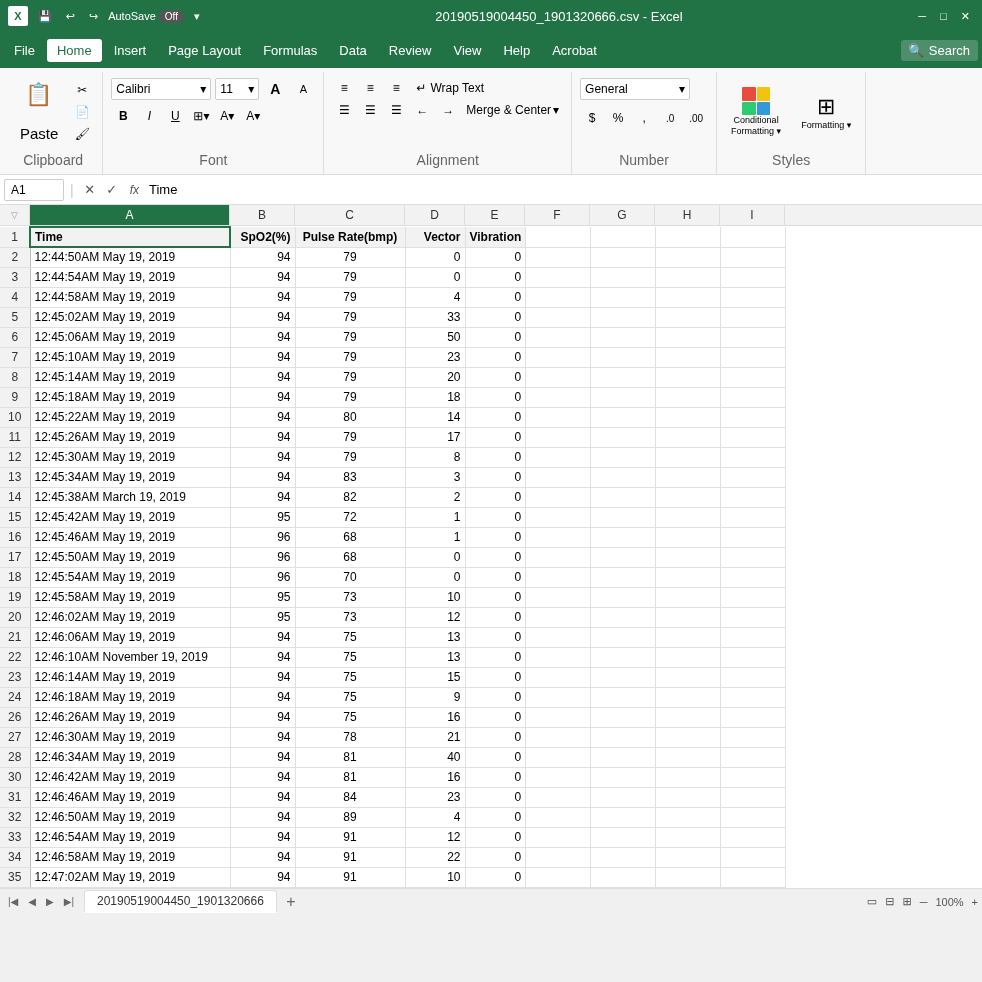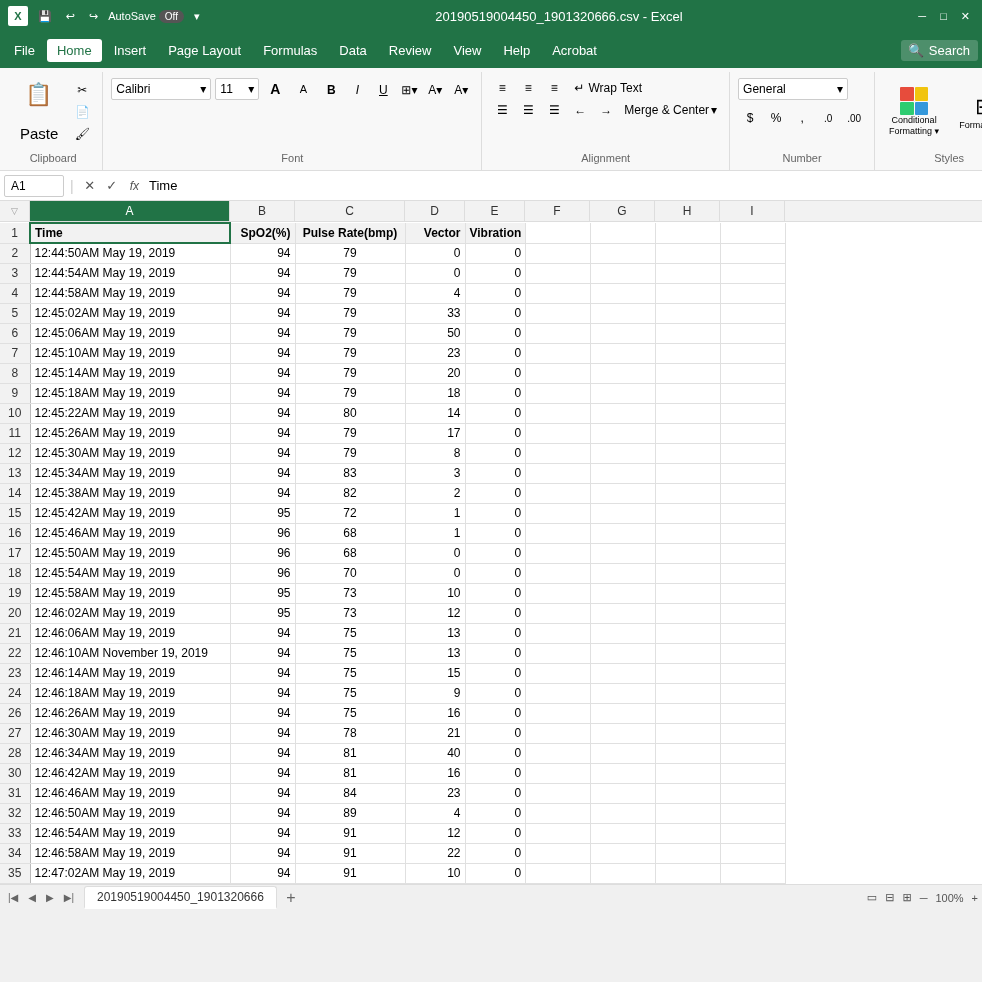--- a/index.html
+++ b/index.html
@@ -74,21 +74,21 @@
       min-width: fit-content;
     }
     .ribbon-section-content {
       display: flex;
       align-items: center;
       gap: 4px;
       flex: 1;
       padding: 4px 0;
     }
     .ribbon-section-label {
-      font-size: 11px;
+      font-size: 14px;
       color: #666;
       padding: 2px 0 4px;
       text-align: center;
     }
 
     .ribbon-btn-sm {
       display: flex;
       align-items: center;
       justify-content: center;
       cursor: pointer;
@@ -379,21 +379,21 @@
       <div style="display:flex;flex-direction:column;gap:2px">
         <div class="ribbon-btn-sm">✂</div>
         <div class="ribbon-btn-sm">📄</div>
         <div class="ribbon-btn-sm">🖌</div>
       </div>
     </div>
     <div class="ribbon-section-label">Clipboard</div>
   </div>
 
   <div class="ribbon-section">
-    <div class="ribbon-section-content" style="flex-direction:row;align-items:flex-start;">
+    <div class="ribbon-section-content" style="flex-direction:column;align-items:flex-start;">
       <div class="font-row">
         <div class="font-dropdown">
           <span>Calibri</span>
           <span>▾</span>
         </div>
         <div class="size-dropdown">
           <span>11</span>
           <span>▾</span>
         </div>
         <div class="ribbon-btn-sm" style="font-size:14px;font-weight:bold;">A</div>
@@ -667,21 +667,21 @@
       <td class="cell-C">83</td>
       <td class="cell-D">3</td>
       <td class="cell-E">0</td>
       <td class="cell-empty"></td>
       <td class="cell-empty"></td>
       <td class="cell-empty"></td>
       <td class="cell-empty"></td>
     </tr>
           <tr>
       <td class="row-num">14</td>
-      <td class="cell-A">12:45:38AM May 19, 2019</td>
+      <td class="cell-A">12:45:38AM March 19, 2019</td>
       <td class="cell-B">94</td>
       <td class="cell-C">82</td>
       <td class="cell-D">2</td>
       <td class="cell-E">0</td>
       <td class="cell-empty"></td>
       <td class="cell-empty"></td>
       <td class="cell-empty"></td>
       <td class="cell-empty"></td>
     </tr>
           <tr>

